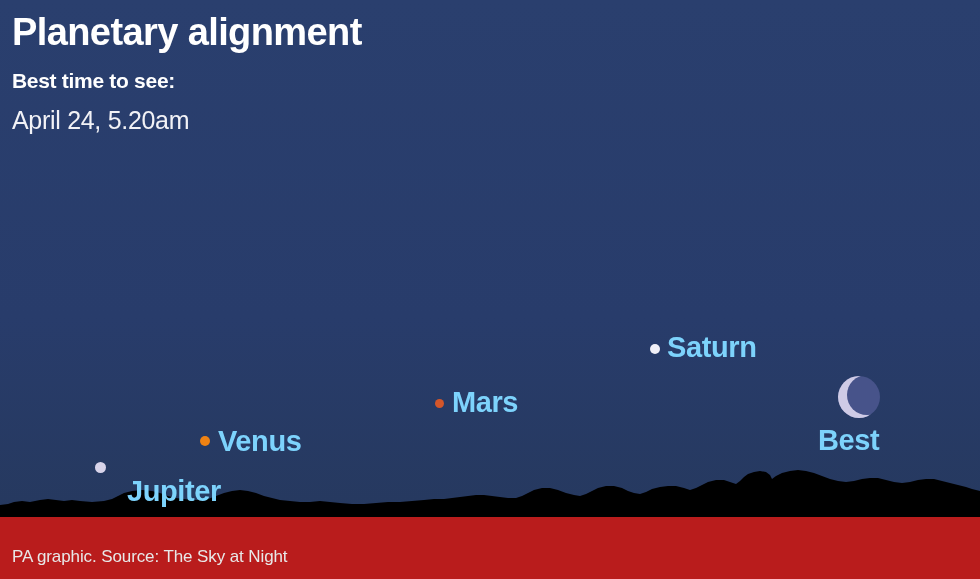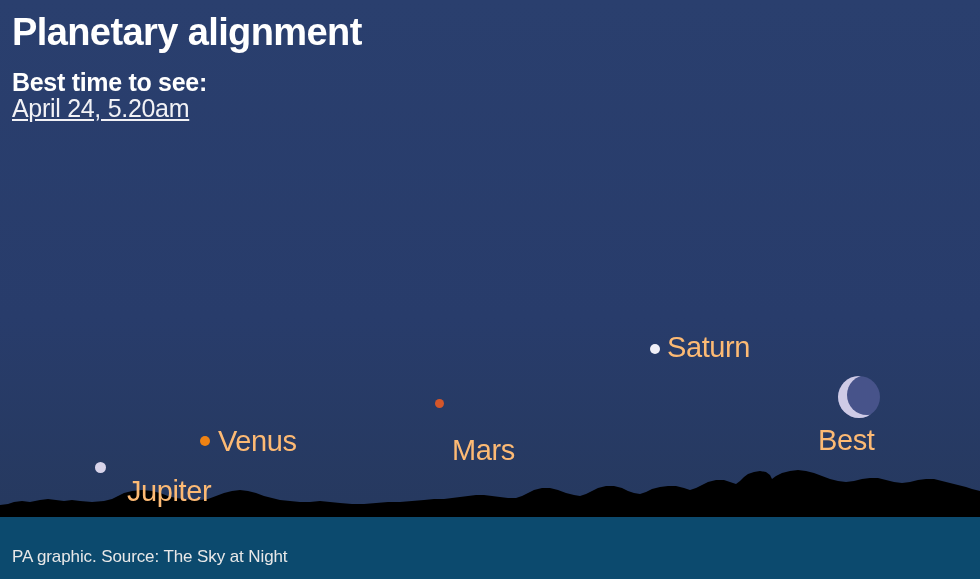--- a/index.html
+++ b/index.html
@@ -51,53 +51,53 @@
     font-weight: bold;
     color: #ffffff;
     letter-spacing: -0.6px;
     line-height: 1.1;
     white-space: nowrap;
   }
   .subhead {
     position: absolute;
     left: 12px;
     top: 70px;
-    font-size: 25px;
+    font-size: 21px;
     font-weight: bold;
     color: #ffffff;
     letter-spacing: -0.3px;
     line-height: 1.0;
     white-space: nowrap;
   }
   .subline {
     position: absolute;
     left: 12px;
     font-size: 25px;
     font-weight: normal;
     color: #f2f2f6;
     letter-spacing: -0.3px;
     line-height: 1.0;
     white-space: nowrap;
   }
-  .subline.l1 { top: 96px; text-decoration: underline; }
+  .subline.l1 { top: 108px; }
   .subline.l2 { top: 146px; }
 
   
   .body-group {
     position: absolute;
   }
   .dot {
     position: absolute;
     border-radius: 50%;
   }
   .body-label {
     position: absolute;
     font-size: 29px;
-    font-weight: normal;
-    color: #fdba74;
+    font-weight: bold;
+    color: #7dd3fc;
     letter-spacing: -0.4px;
     line-height: 1;
     white-space: nowrap;
   }
 
   
   .moon-wrap {
     position: absolute;
     left: 838px;
     top: 376px;
@@ -106,21 +106,21 @@
   }
   .moon-wrap svg { display: block; }
 
   
   .footer-bar {
     position: absolute;
     left: 0;
     bottom: 0;
     width: 980px;
     height: 62px;
-    background: #0c4a6e;
+    background: #b91c1c;
   }
   .footer-text {
     position: absolute;
     left: 12px;
     bottom: 12px;
     font-size: 17px;
     color: #e8e8e8;
     letter-spacing: -0.1px;
     white-space: nowrap;
   }
@@ -171,21 +171,21 @@
     <div class="body-label" style="left:84px; top:477px;margin-left:43px;">Jupiter</div>
   </div>
 
   <div class="body-group">
     <div class="dot" style="left:200px; top:436px; width:10px; height:10px; background:#ef8213;"></div>
     <div class="body-label" style="left:218px; top:427px;">Venus</div>
   </div>
 
   <div class="body-group">
     <div class="dot" style="left:435px; top:399px; width:9px; height:9px; background:#d4562a;"></div>
-    <div class="body-label" style="left:452px; top:388px;margin-top:48px;">Mars</div>
+    <div class="body-label" style="left:452px; top:388px;">Mars</div>
   </div>
 
   <div class="body-group">
     <div class="dot" style="left:650px; top:344px; width:10px; height:10px; background:#f0eff7;"></div>
     <div class="body-label" style="left:667px; top:333px;">Saturn</div>
   </div>
 
   <div class="body-group">
     <div class="moon-wrap">
       <svg width="42" height="42" viewBox="0 0 42 42" xmlns="http://www.w3.org/2000/svg">

